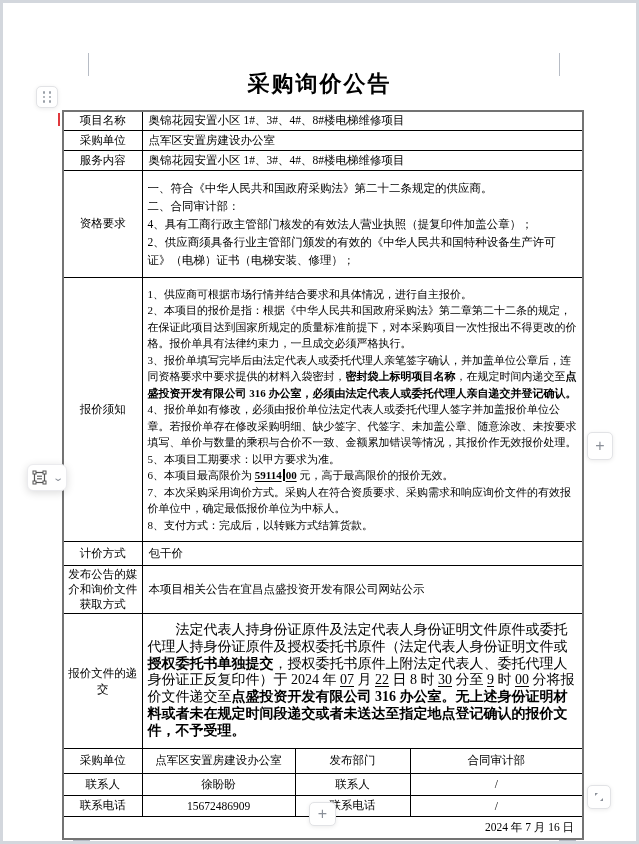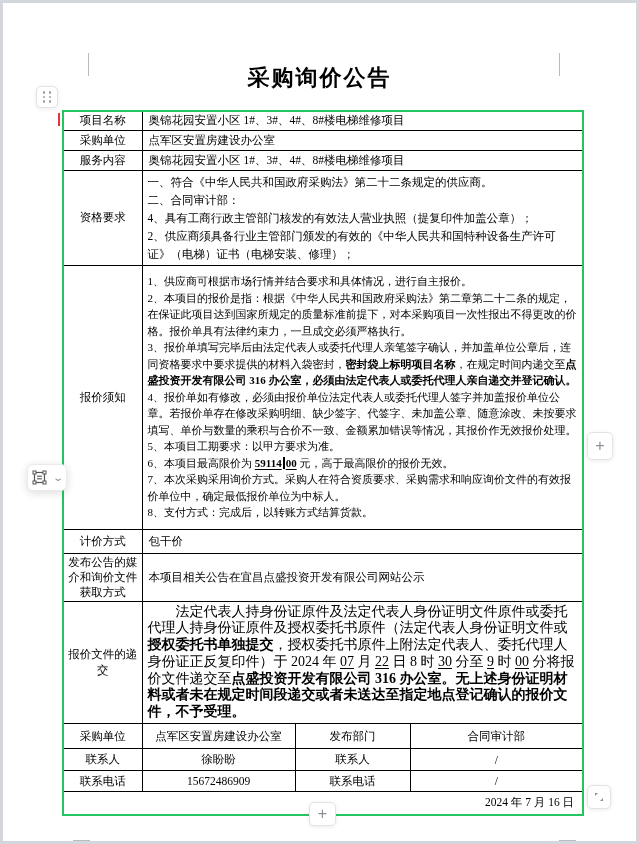--- a/index.html
+++ b/index.html
@@ -4,35 +4,35 @@
 <style>
   * { margin:0; padding:0; box-sizing:border-box; }
   html,body { background:#fff; }
   #viewport {
     position:relative; width:639px; height:844px; overflow:hidden;
     background:#fff; border:3px solid #d3d7dd;
     font-family:"Liberation Serif", serif; color:#000;
   }
   
   .doc-title {
-    position:absolute; left:0; top:60px; width:100%;
+    position:absolute; left:0; top:66px; width:100%;
     text-align:center; font-size:22px; font-weight:700; letter-spacing:2px;
     font-family:"Liberation Sans", sans-serif;
   }
   
   .doc-table-wrap { position:absolute; left:59px; top:107px; }
   table.doc {
     border-collapse:collapse; table-layout:fixed; width:520px;
-    border:2px solid #22c55e; font-size:11.5px;
+    border:2px solid #737373; font-size:11.5px;
   }
   table.doc td { border:1px solid #000; vertical-align:middle; overflow:hidden; }
   td.lbl { text-align:center; padding:1px 2px; }
   td.val { text-align:left; padding:1px 6px; }
   td.ctr { text-align:center; padding:1px 4px; }
-  td.multiline { padding:2px 5px; }
+  td.multiline { padding:8px 5px; }
   .r-sm { height:19px; }
   .r-sm2 { height:20px; }
   .qual-cell div { line-height:18px; }
   .qual-cell { font-size:11.5px; }
   .notice-cell { font-size:11px; }
   .notice-cell .para { line-height:16.5px; }
   .announce-lbl { line-height:15px; }
   .submit-cell { font-size:14px; }
   .submit-cell .para { line-height:16.8px; text-indent:2em; }
   .b { font-weight:700; }

